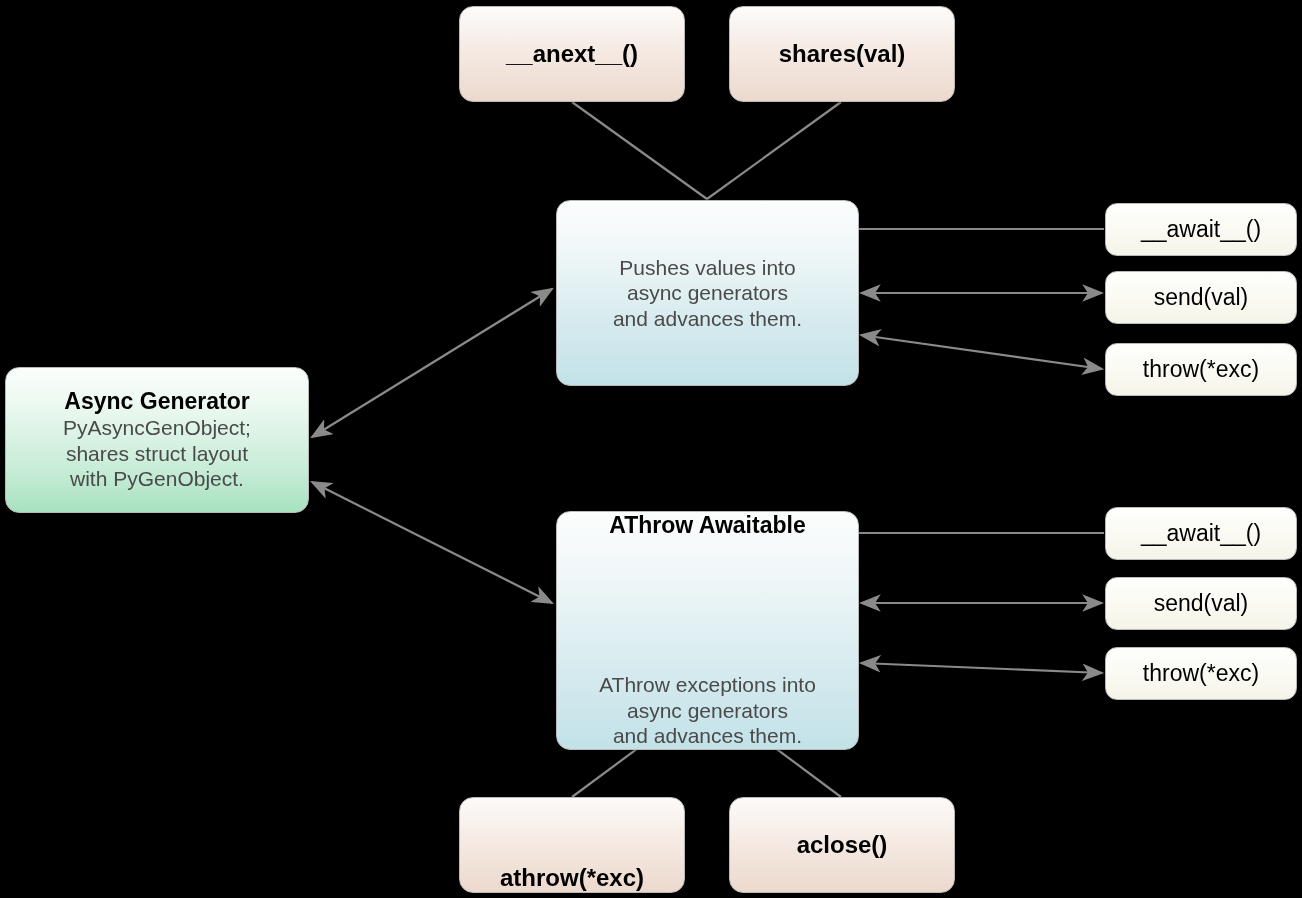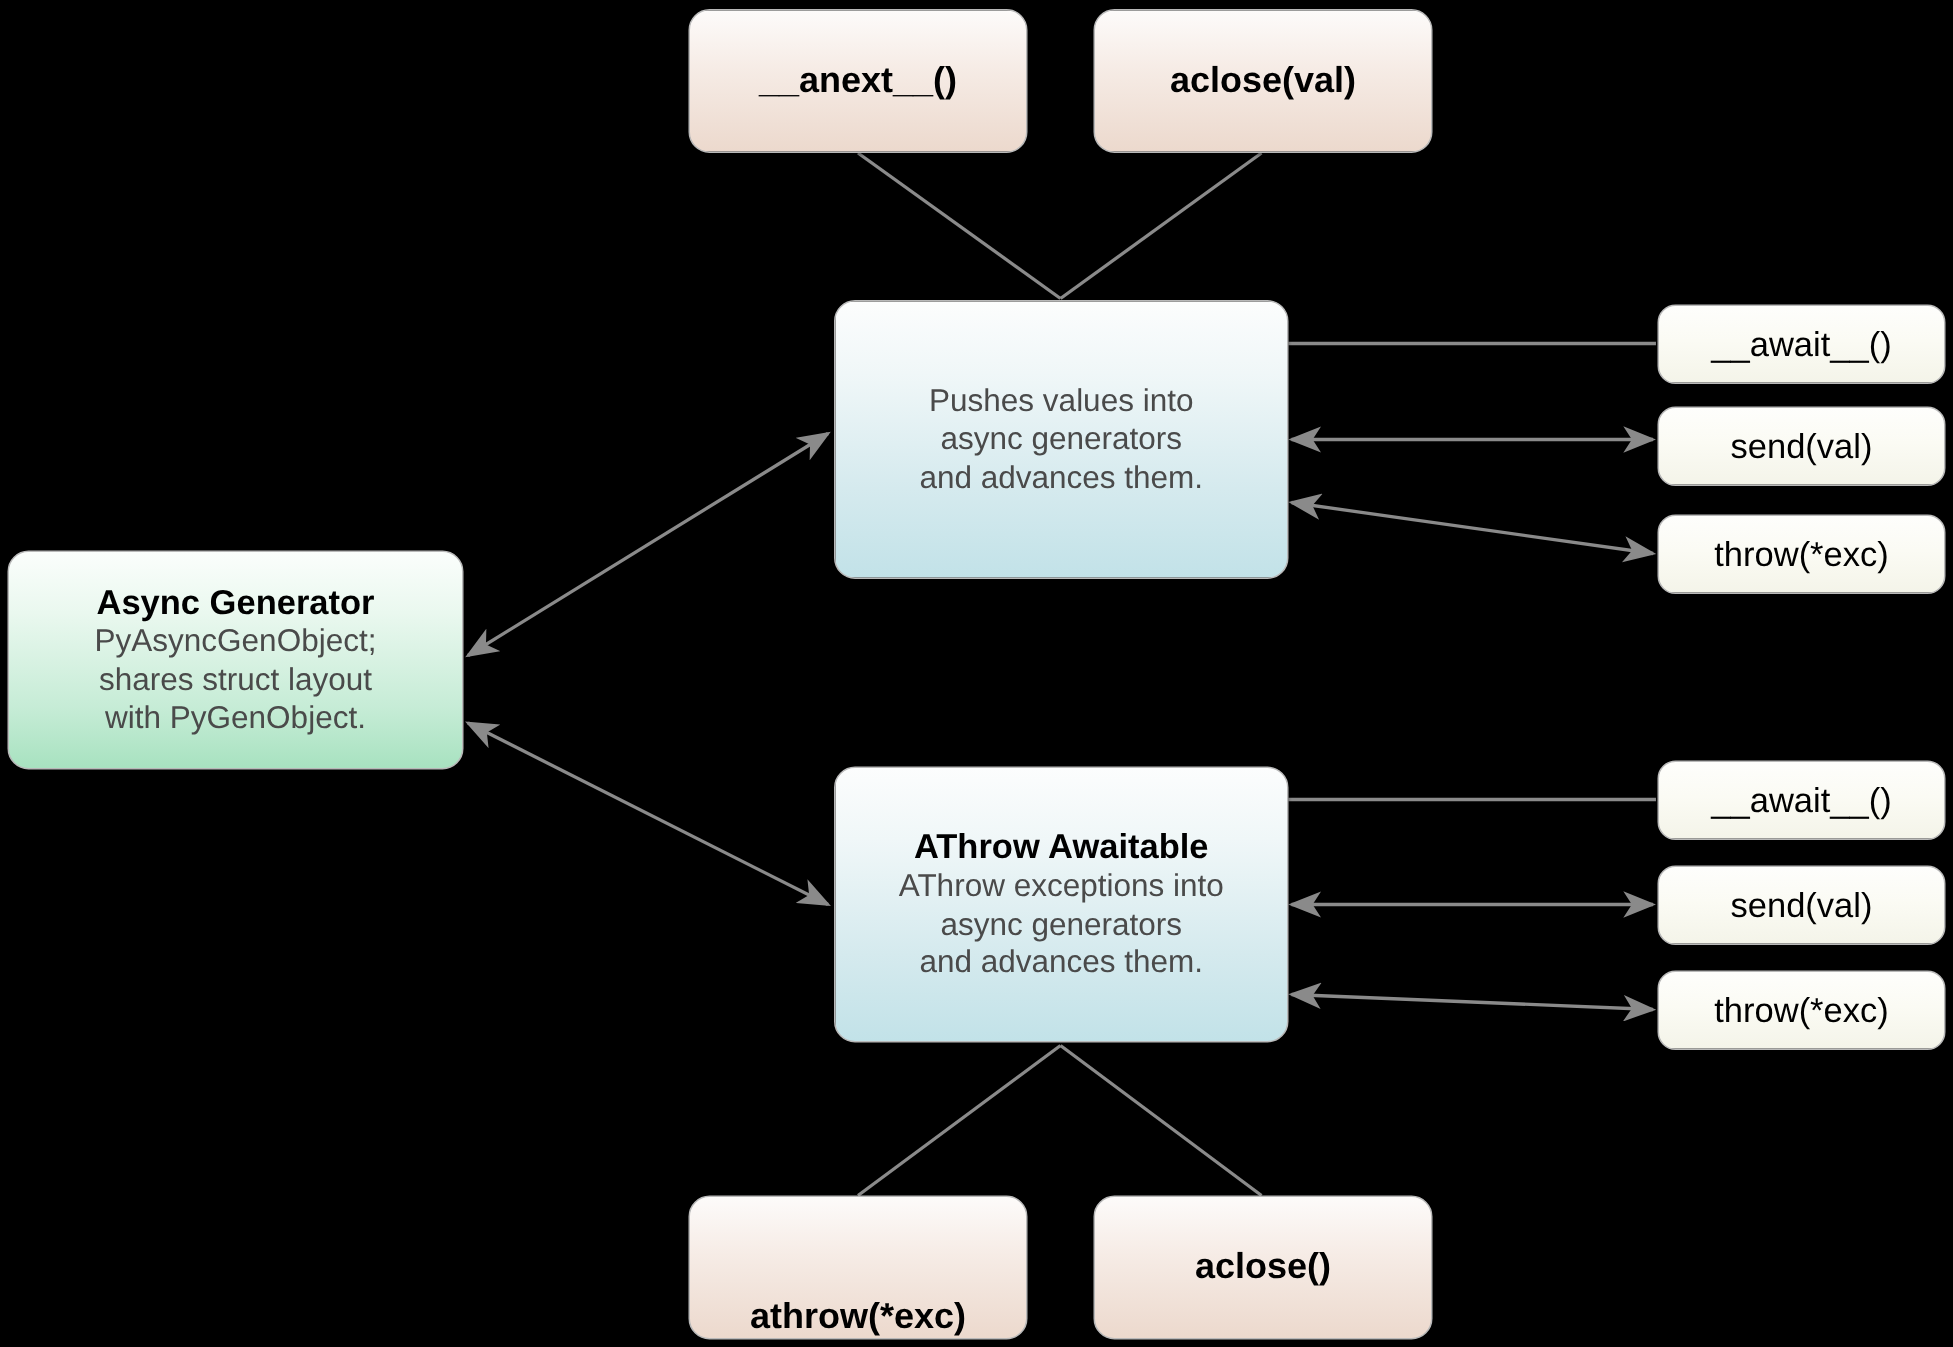--- a/index.html
+++ b/index.html
@@ -115,33 +115,33 @@
 shares struct layout
 with PyGenObject.</div>
   </div>
 
   <div class="node blue" style="left:556px; top:200px; width:303px; height:186px;">
     <div class="desc" style="white-space:pre-line;">Pushes values into
 async generators
 and advances them.</div>
   </div>
 
-  <div class="node blue" style="left:556px; top:511px; width:303px; height:184px;">
+  <div class="node blue" style="left:556px; top:511px; width:303px; height:239px;justify-content:space-between;">
     <div class="title">AThrow Awaitable</div>
     <div class="desc" style="white-space:pre-line;">AThrow exceptions into
 async generators
 and advances them.</div>
   </div>
 
   <div class="node peach" style="left:459px; top:6px; width:226px; height:96px;justify-content:center;">
     <div class="title">__anext__()</div>
   </div>
 
   <div class="node peach" style="left:729px; top:6px; width:226px; height:96px;">
-    <div class="title">aclose(val)</div>
+    <div class="title">shares(val)</div>
   </div>
 
   <div class="node peach" style="left:459px; top:797px; width:226px; height:96px;justify-content:flex-end;">
     <div class="title">athrow(*exc)</div>
   </div>
 
   <div class="node peach" style="left:729px; top:797px; width:226px; height:96px;">
     <div class="title">aclose()</div>
   </div>
 

